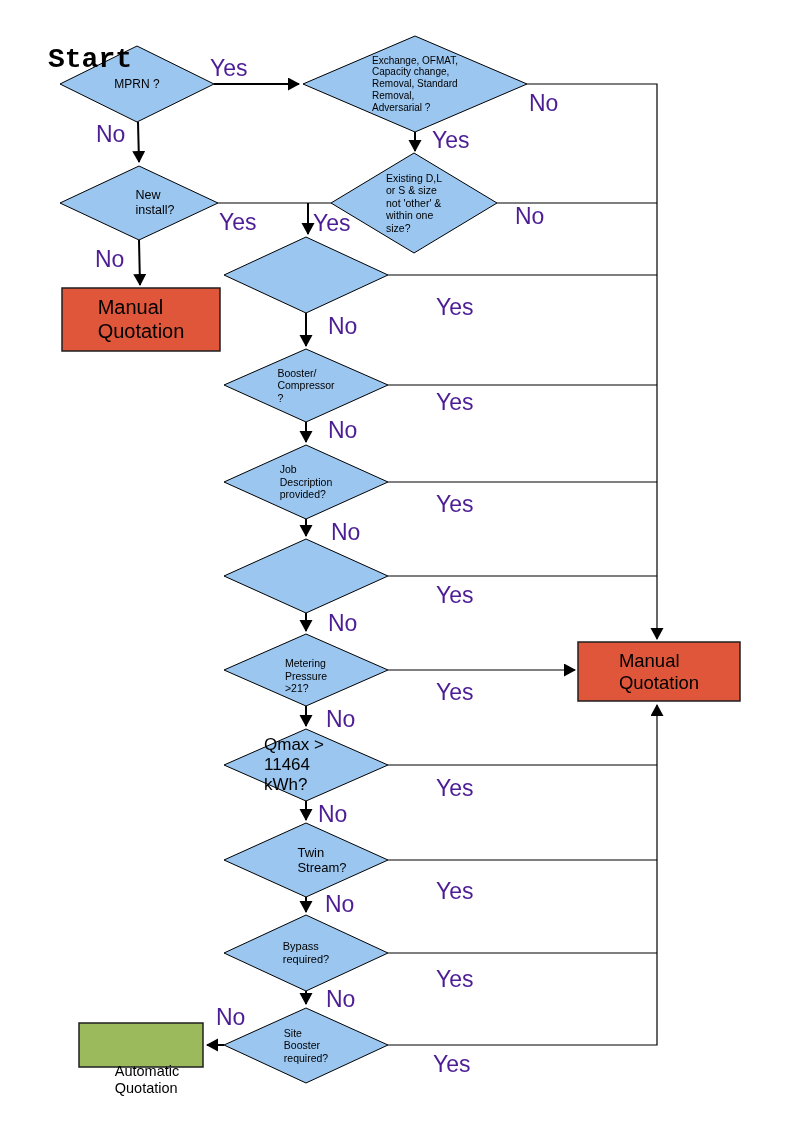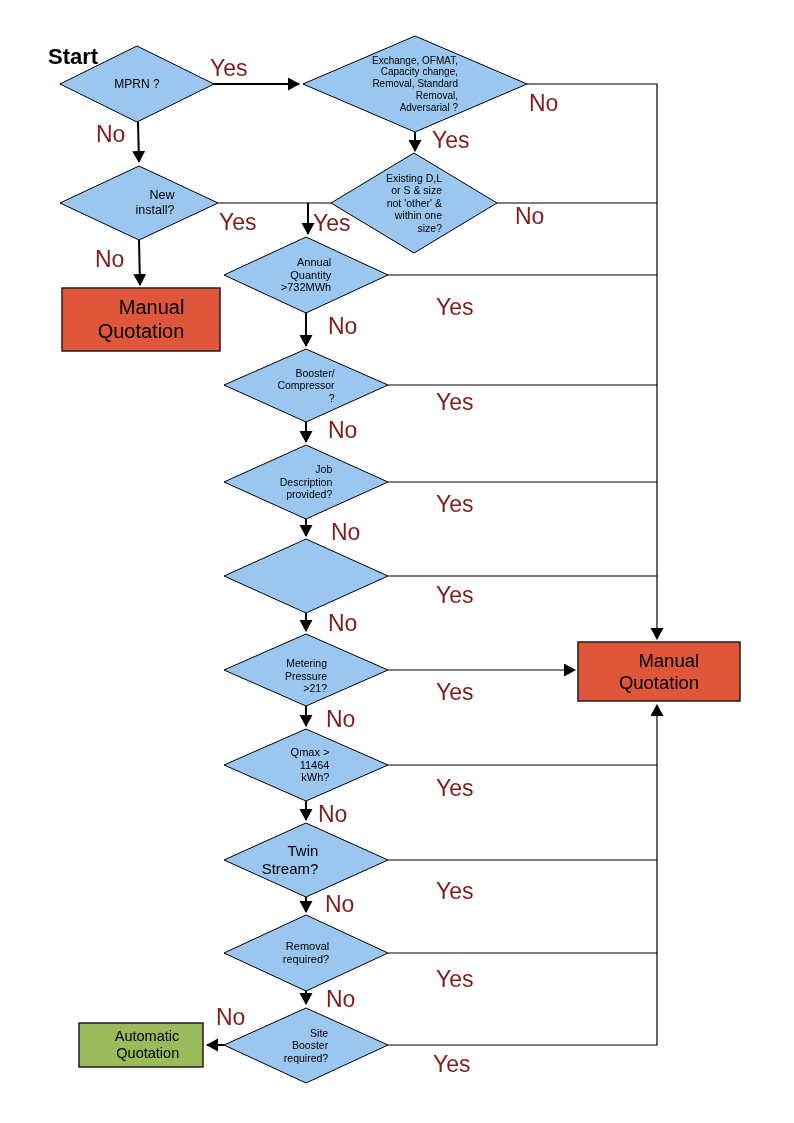--- a/index.html
+++ b/index.html
@@ -3,29 +3,29 @@
 <meta charset="utf-8">
 <style>
   html,body{margin:0;padding:0;background:#fff;}
   .canvas{
     position:relative;width:794px;height:1123px;background:#ffffff;
     font-family:"Liberation Sans",sans-serif;overflow:hidden;
   }
   .layer{position:absolute;left:0;top:0;}
   .node-label{
     position:absolute;display:flex;align-items:center;justify-content:center;
-    text-align:right;white-space:pre-line;color:#000;line-height:1.18;
+    text-align:left;white-space:pre-line;color:#000;line-height:1.18;
     pointer-events:none;
   }
   .edge-label{
-    position:absolute;font-size:23px;color:#7f1d1d;line-height:1;
+    position:absolute;font-size:23px;color:#4c1d95;line-height:1;
     pointer-events:none;
   }
   .start-label{
-    position:absolute;font-size:22px;font-weight:bold;color:#000;line-height:1;
+    position:absolute;font-size:28px;font-weight:bold;color:#000;line-height:1;font-family:Liberation Mono, monospace;
   }
 </style>
 </head>
 <body>
 
 <div class="canvas">
 
   <svg class="layer" width="794" height="1123" viewBox="0 0 794 1123">
     <defs>
       <marker id="arrow" markerUnits="userSpaceOnUse" markerWidth="13" markerHeight="14" refX="11" refY="6.5" orient="auto">
@@ -95,45 +95,42 @@
 Adversarial ?</div>
   <div class="node-label" style="left:76px;top:166px;width:158px;height:74px;font-size:12.5px">New
 install?</div>
   <div class="node-label" style="left:331px;top:153px;width:166px;height:100px;font-size:10.5px">Existing D,L
 or S &amp; size
 not 'other' &amp;
 within one
 size?</div>
   <div class="node-label" style="left:62px;top:288px;width:158px;height:63px;font-size:20px">Manual
 Quotation</div>
-  <div class="node-label" style="left:224px;top:237px;width:164px;height:76px;font-size:11px">Annual
-Quantity
-&gt;732MWh</div>
   <div class="node-label" style="left:224px;top:349px;width:164px;height:73px;font-size:10.5px">Booster/
 Compressor
 ?</div>
   <div class="node-label" style="left:224px;top:445px;width:164px;height:74px;font-size:10.5px">Job
 Description
 provided?</div>
   <div class="node-label" style="left:224px;top:640px;width:164px;height:72px;font-size:10.5px">Metering
 Pressure
 &gt;21?</div>
-  <div class="node-label" style="left:228px;top:729px;width:164px;height:72px;font-size:11px">Qmax &gt;
+  <div class="node-label" style="left:212px;top:729px;width:164px;height:72px;font-size:17px">Qmax &gt;
 11464
 kWh?</div>
-  <div class="node-label" style="left:208px;top:823px;width:164px;height:74px;font-size:15px">Twin
+  <div class="node-label" style="left:240px;top:823px;width:164px;height:74px;font-size:13px">Twin
 Stream?</div>
-  <div class="node-label" style="left:224px;top:915px;width:164px;height:76px;font-size:11px">Removal
+  <div class="node-label" style="left:224px;top:915px;width:164px;height:76px;font-size:11px">Bypass
 required?</div>
   <div class="node-label" style="left:224px;top:1008px;width:164px;height:75px;font-size:10.5px">Site
 Booster
 required?</div>
   <div class="node-label" style="left:578px;top:642px;width:162px;height:59px;font-size:18.5px">Manual
 Quotation</div>
-  <div class="node-label" style="left:79px;top:1023px;width:136px;height:44px;font-size:14.5px">Automatic
+  <div class="node-label" style="left:79px;top:1058px;width:136px;height:44px;font-size:14.5px">Automatic
 Quotation</div>
 
   <div class="edge-label" style="left:210px;top:57px">Yes</div>
   <div class="edge-label" style="left:96px;top:123px">No</div>
   <div class="edge-label" style="left:529px;top:92px">No</div>
   <div class="edge-label" style="left:432px;top:129px">Yes</div>
   <div class="edge-label" style="left:219px;top:211px">Yes</div>
   <div class="edge-label" style="left:95px;top:248px">No</div>
   <div class="edge-label" style="left:313px;top:212px">Yes</div>
   <div class="edge-label" style="left:515px;top:205px">No</div>

